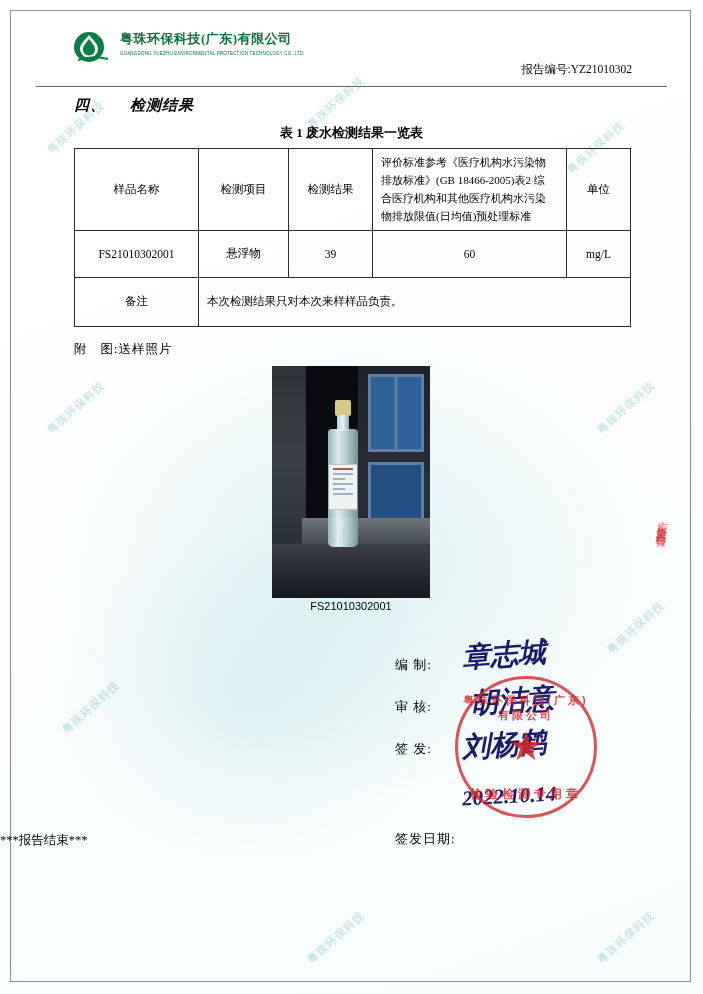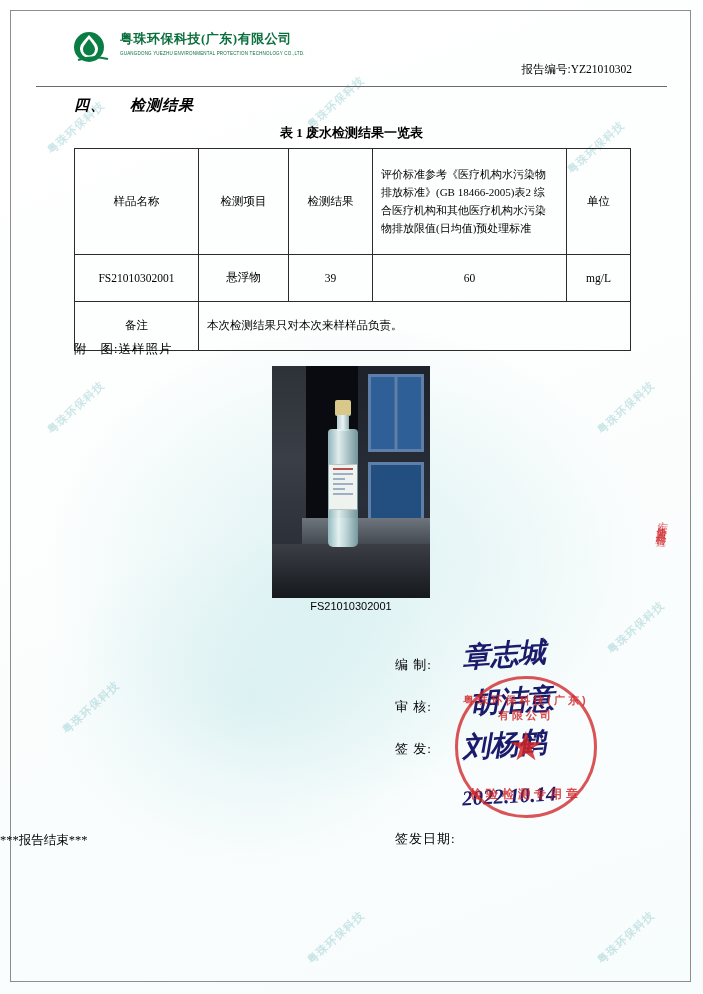--- a/index.html
+++ b/index.html
@@ -126,21 +126,21 @@
   table.result td {
     border: 1px solid #2b2b2b;
     text-align: center;
     vertical-align: middle;
     font-size: 11.5px;
     padding: 4px 3px;
   }
   table.result td.hdr { height: 70px; }
   table.result td.hdr-crit {
     text-align: left;
-    padding: 16px 8px;
+    padding: 4px 8px;
     line-height: 1.65;
     font-size: 11px;
   }
   table.result td.row { height: 38px; }
   table.result td.note { height: 40px; }
   table.result td.note-text {
     text-align: left;
     padding-left: 8px;
   }
 

